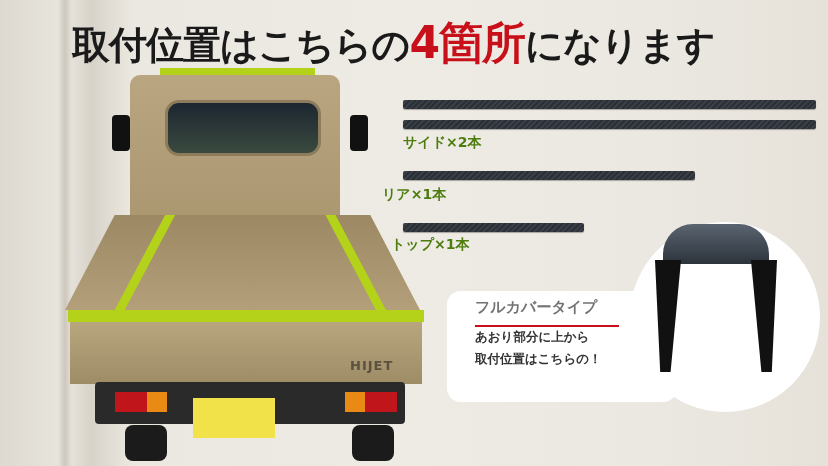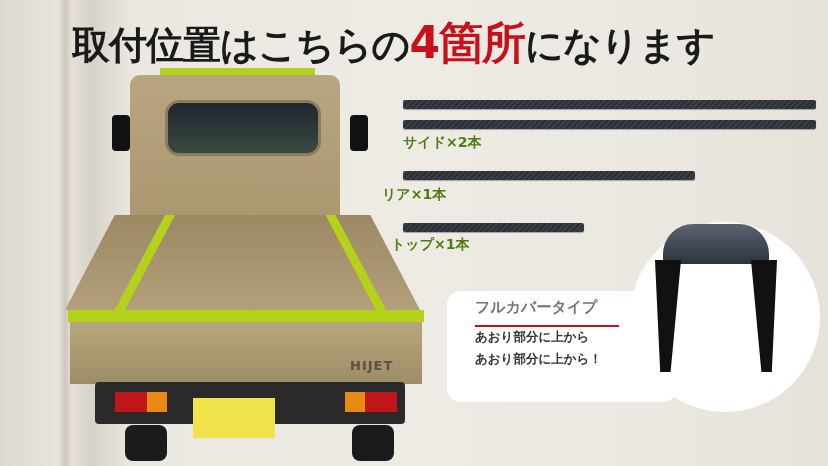--- a/index.html
+++ b/index.html
@@ -84,14 +84,14 @@
 <div class="circle"></div>
 <div class="callout"></div>
 <div class="cover">
   <div class="cover-top"></div>
   <div class="cover-leg-l"></div>
   <div class="cover-leg-r"></div>
 </div>
 <div class="callout-title">フルカバータイプ</div>
 <div class="callout-body">
   <div>あおり部分に上から</div>
-  <div>あおり部分に上から！</div>
+  <div>取付位置はこちらの！</div>
 </div>
 
 </body></html>

